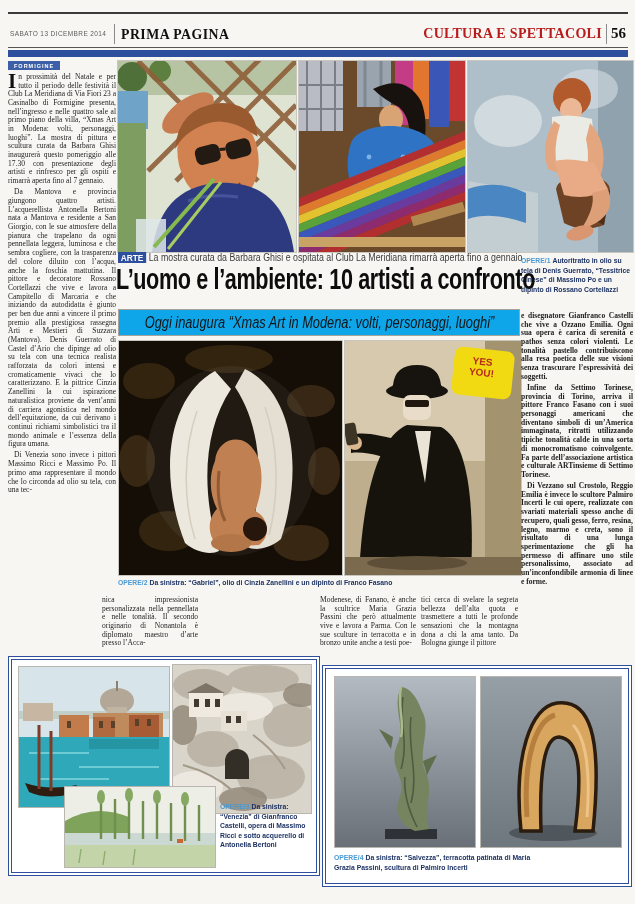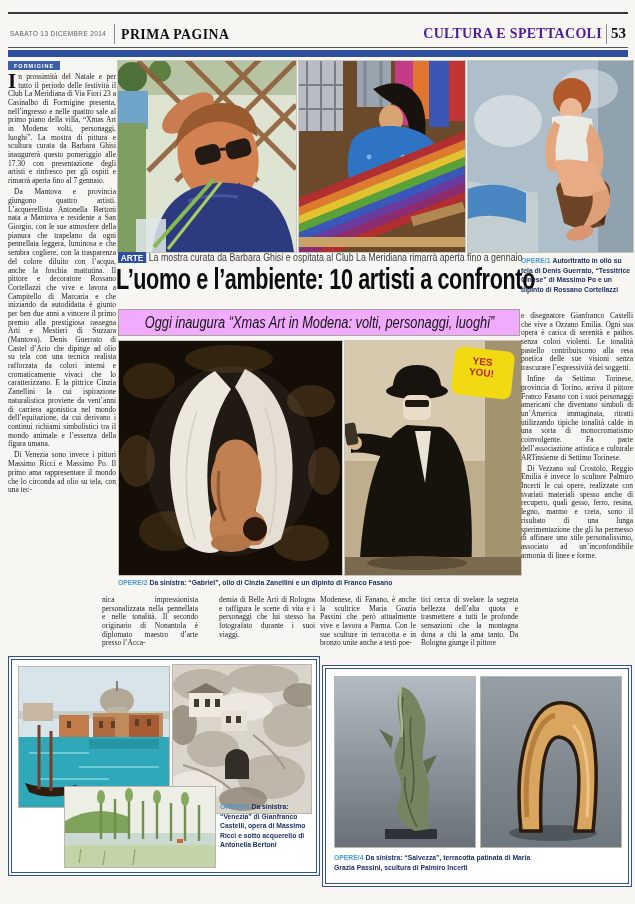--- a/index.html
+++ b/index.html
@@ -7,42 +7,42 @@
         font-family:"Liberation Serif",serif;overflow:hidden;padding-left:45px;}
   .abs{position:absolute;}
   
   .top-rule{left:8px;top:12px;width:620px;height:2px;background:#3a3a3a;}
   .date{left:10px;top:30px;width:102px;font-family:"Liberation Sans",sans-serif;
         font-size:6.5px;letter-spacing:.4px;color:#5d5d5d;}
   .vline{width:1px;background:#8a8a8a;top:24px;height:20px;}
   .edition{left:121px;top:26px;font-family:"Liberation Serif",serif;font-weight:bold;
         font-size:15px;letter-spacing:.5px;color:#101010;transform:scaleX(.92);transform-origin:left;}
   .section{left:380px;top:26px;width:222px;text-align:right;font-family:"Liberation Serif",serif;
-        font-weight:bold;font-size:14px;letter-spacing:.3px;color:#4c1d95;}
+        font-weight:bold;font-size:14px;letter-spacing:.3px;color:#b91c1c;}
   .pageno{left:611px;top:25px;font-family:"Liberation Serif",serif;font-weight:bold;font-size:15px;color:#101010;}
   .head-rule{left:8px;top:47px;width:620px;height:1px;background:#555;}
   .blue-bar{left:8px;top:50px;width:620px;height:7px;background:#2e4f9e;}
   
   .col{font-size:7.5px;line-height:1.16;text-align:justify;color:#1c1c1c;overflow:hidden;}
   .col p{margin:0 0 2.5px 0;}
   .col p+p{text-indent:6px;}
   .dropcap{float:left;font-weight:bold;font-size:21px;line-height:17px;padding-right:2px;color:#111;}
   .region-tag{display:inline-block;background:#3d5fa8;color:#fff;font-family:"Liberation Sans",sans-serif;
         font-weight:bold;font-size:5.5px;letter-spacing:1px;padding:1.5px 6px 1px 6px;margin-bottom:3px;}
   
   .ph{display:block;border:1px solid #c9c6c0;background:#fff;}
   .ph svg{display:block;}
   
   .kicker{left:118px;top:252px;width:402px;white-space:nowrap;font-family:"Liberation Sans",sans-serif;
         font-size:10px;color:#3c3c3c;transform:scaleX(.88);transform-origin:left;}
   .kicker .kl{background:#2e4f9e;color:#fff;font-weight:bold;padding:0 3px;margin-right:3px;font-size:9.5px;}
   .headline{left:116px;top:262px;width:404px;white-space:nowrap;font-family:"Liberation Sans",sans-serif;
         font-weight:bold;font-size:30px;letter-spacing:-.5px;color:#0d0d0d;
         transform:scaleX(.72);transform-origin:left;}
-  .subhead-box{left:118px;top:309px;width:400px;height:25px;border:1px solid #a6a39d;background:#f0abfc;
+  .subhead-box{left:118px;top:309px;width:400px;height:25px;border:1px solid #a6a39d;background:#0ea5e9;
         display:flex;align-items:center;justify-content:center;}
   .subhead{white-space:nowrap;font-family:"Liberation Sans",sans-serif;font-style:italic;font-size:16px;
         color:#151515;transform:scaleX(.8);transform-origin:center;}
   
   .cap{font-family:"Liberation Sans",sans-serif;font-weight:bold;font-size:6.8px;line-height:1.4;color:#1d3263;}
   .cap .lab{color:#4a9ad4;margin-right:2px;}
   
   .artbox{border:4px double #2e4f9e;background:#fff;}
   .inbox{position:absolute;border:1px solid #b9b6b0;background:#fff;}
   .yes-bubble-text{position:absolute;font-family:"Liberation Sans",sans-serif;font-weight:bold;
@@ -52,21 +52,21 @@
 <body>
 
 <div id="page">
 
   <div class="abs top-rule"></div>
   <div class="abs date">SABATO 13 DICEMBRE 2014</div>
   <div class="abs vline" style="left:114px;"></div>
   <div class="abs edition">PRIMA PAGINA</div>
   <div class="abs section">CULTURA E SPETTACOLI</div>
   <div class="abs vline" style="left:606px;"></div>
-  <div class="abs pageno">53</div>
+  <div class="abs pageno">56</div>
   <div class="abs head-rule"></div>
   <div class="abs blue-bar"></div>
 
   <div class="abs col" style="left:8px;top:61px;width:108px;height:594px;">
     <span class="region-tag">FORMIGINE</span>
     <p><span class="dropcap">I</span><span>n prossimità del Natale e per tutto il periodo delle festività il Club La Meridiana di Via Fiori 23 a Casinalbo di Formigine presenta, nell’ingresso e nelle quattro sale al primo piano della villa, “Xmas Art in Modena: volti, personaggi, luoghi”. La mostra di pittura e scultura curata da Barbara Ghisi inaugurerà questo pomeriggio alle 17.30 con presentazione degli artisti e rinfresco per gli ospiti e rimarrà aperta fino al 7 gennaio.</span></p>
     <p>Da Mantova e provincia giungono quattro artisti. L’acquerellista Antonella Bertoni nata a Mantova e residente a San Giorgio, con le sue atmosfere della pianura che trapelano da ogni pennellata leggera, luminosa e che sembra cogliere, con la trasparenza del colore diluito con l’acqua, anche la foschia mattutina. Il pittore e decoratore Rossano Cortellazzi che vive e lavora a Campitello di Marcaria e che iniziando da autodidatta è giunto per ben due anni a vincere il primo premio alla prestigiosa rassegna Arti e Mestieri di Suzzara (Mantova). Denis Guerrato di Castel d’Ario che dipinge ad olio su tela con una tecnica realista rafforzata da colori intensi e cromaticamente vivaci che lo caratterizzano. E la pittrice Cinzia Zanellini la cui ispirazione naturalistica proviene da vent’anni di carriera agonistica nel mondo dell’equitazione, da cui derivano i continui richiami simbolistici tra il mondo animale e l’essenza della figura umana.</p>
     <p>Di Venezia sono invece i pittori Massimo Ricci e Massimo Po. Il primo ama rappresentare il mondo che lo circonda ad olio su tela, con una tec-</p>
   </div>
 
@@ -229,31 +229,28 @@
     <div class="yes-bubble-text" style="left:120px;top:16px;">YES YOU!</div>
   </div>
 
   <div class="abs cap" style="left:118px;top:578px;width:402px;">
     <span class="lab">OPERE/2</span><span>Da sinistra: “Gabriel”, olio di Cinzia Zanellini e un dipinto di Franco Fasano</span>
   </div>
 
   <div class="abs col" style="left:102px;top:596px;width:96px;height:58px;">
       <p>nica impressionista personalizzata nella pennellata e nelle tonalità. Il secondo originario di Nonantola è diplomato maestro d’arte presso l’Acca-</p>
     </div>
-  <div class="abs col" style="left:219px;top:596px;width:96px;height:58px;">
-      <p>demia di Belle Arti di Bologna e raffigura le scene di vita e i personaggi che lui stesso ha fotografato durante i suoi viaggi.</p>
-    </div>
   <div class="abs col" style="left:421px;top:596px;width:97px;height:58px;">
       <p>tici cerca di svelare la segreta bellezza dell’alta quota e trasmettere a tutti le profonde sensazioni che la montagna dona a chi la ama tanto. Da Bologna giunge il pittore</p>
     </div>
   <div class="abs col" style="left:320px;top:596px;width:96px;height:58px;">
       <p>Modenese, di Fanano, è anche la scultrice Maria Grazia Passini che però attualmente vive e lavora a Parma. Con le sue sculture in terracotta e in bronzo unite anche a testi poe-</p>
     </div>
 
-  <div class="abs col" style="left:521px;top:312px;width:112px;height:344px;">
+  <div class="abs col" style="left:521px;top:312px;width:112px;height:344px;font-weight:bold;">
     <p>e disegnatore Gianfranco Castelli che vive a Ozzano Emilia. Ogni sua opera è carica di serenità e pathos senza colori violenti. Le tonalità pastello contribuiscono alla resa poetica delle sue visioni senza trascurare l’espressività dei soggetti.</p>
     <p>Infine da Settimo Torinese, provincia di Torino, arriva il pittore Franco Fasano con i suoi personaggi americani che diventano simboli di un’America immaginata, ritratti utilizzando tipiche tonalità calde in una sorta di monocromatismo coinvolgente. Fa parte dell’associazione artistica e culturale ARTinsieme di Settimo Torinese.</p>
     <p>Di Vezzano sul Crostolo, Reggio Emilia è invece lo scultore Palmiro Incerti le cui opere, realizzate con svariati materiali spesso anche di recupero, quali gesso, ferro, resina, legno, marmo e creta, sono il risultato di una lunga sperimentazione che gli ha permesso di affinare uno stile personalissimo, associato ad un’inconfondibile armonia di linee e forme.</p>
   </div>
 
   <div class="abs artbox" style="left:8px;top:656px;width:304px;height:212px;">
     <div class="inbox" style="left:6px;top:6px;width:150px;height:140px;">
       <svg width="150" height="140" viewBox="0 0 150 140" preserveAspectRatio="none">
         <rect width="150" height="140" fill="#d7e4ea"></rect>
         <rect x="0" y="44" width="150" height="8" fill="#c2cfc9"></rect>

